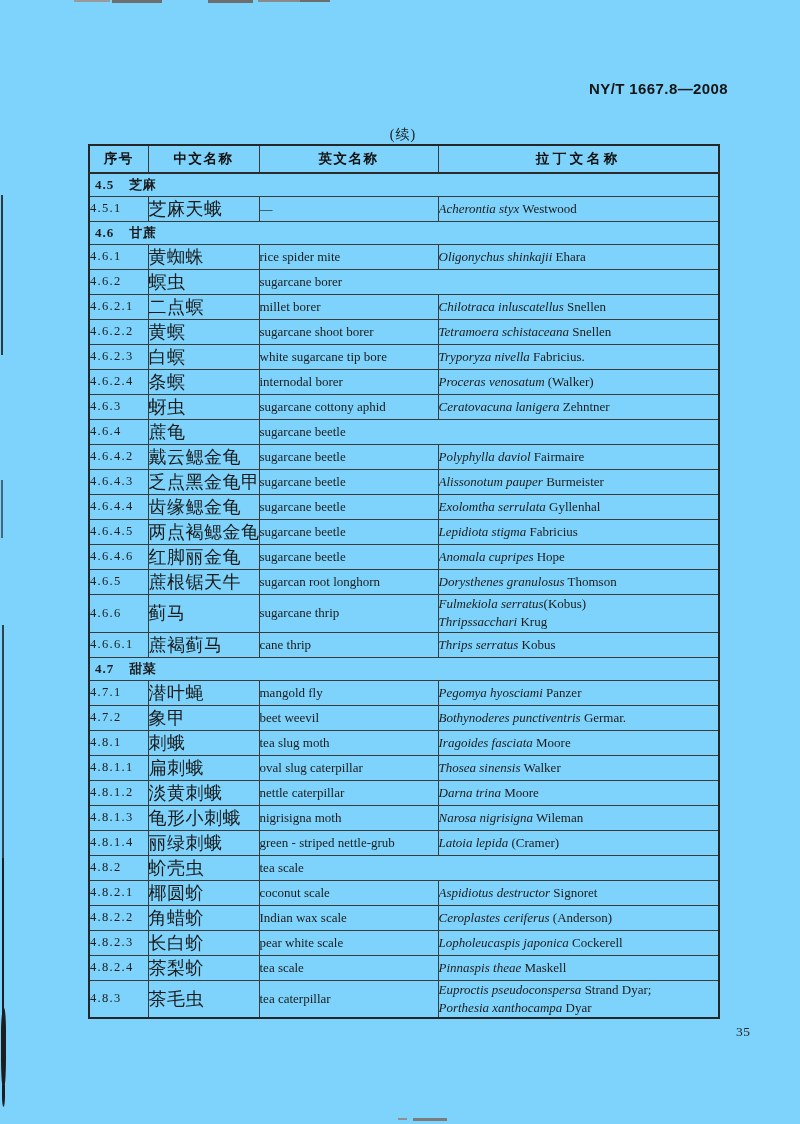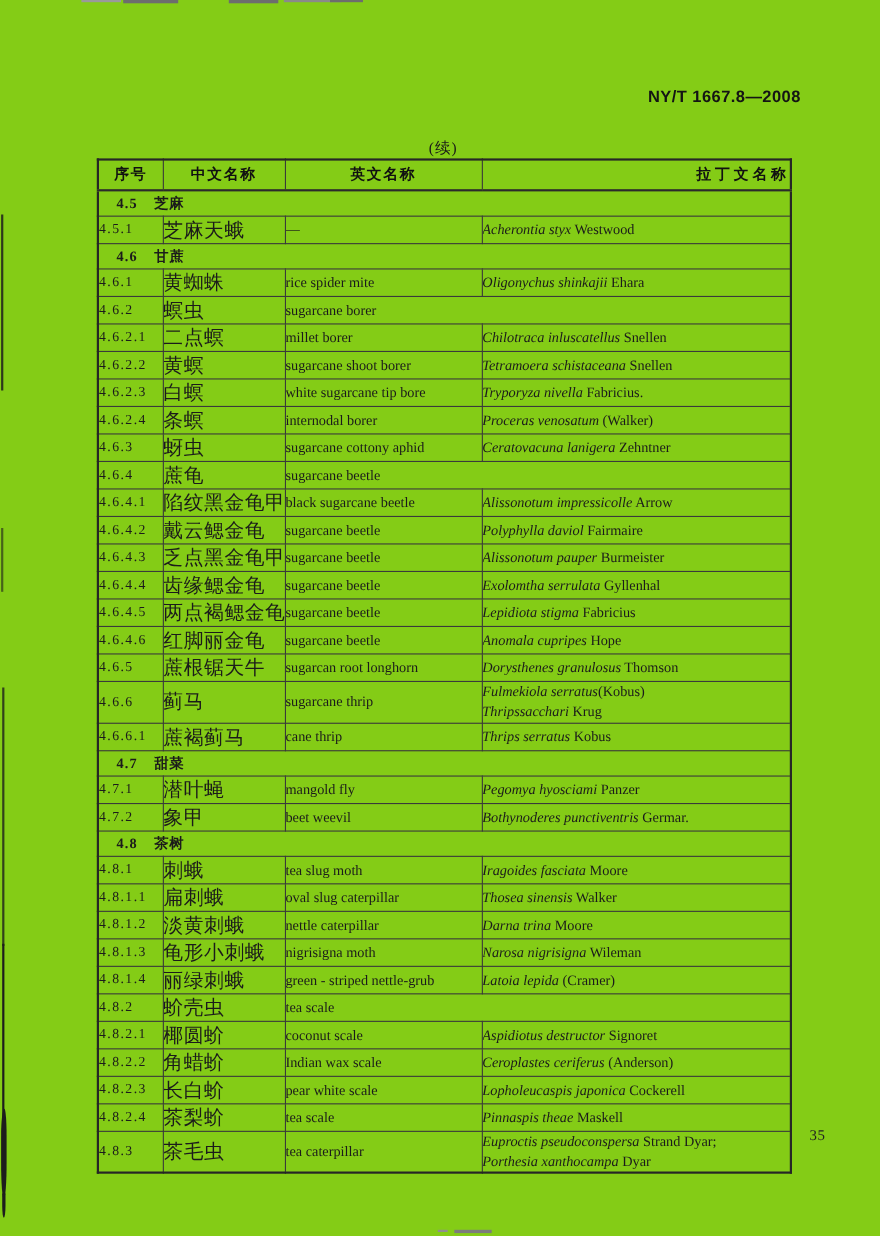--- a/index.html
+++ b/index.html
@@ -1,41 +1,41 @@
 <!DOCTYPE html>
 <html><head>
 <meta charset="utf-8">
 <style>
   html,body{margin:0;padding:0;background:#e9e9e9;}
-  #page{position:relative;width:800px;height:1124px;background:#84cc16;overflow:hidden;
+  #page{position:relative;width:800px;height:1124px;background:#7dd3fc;overflow:hidden;
         font-family:"Liberation Serif", serif;color:#1b1b1b;}
 
   
   .doc-number{position:absolute;top:80px;right:72px;font-family:"Liberation Sans",sans-serif;
               font-weight:bold;font-size:15px;letter-spacing:.4px;color:#141414;}
   .continued{position:absolute;top:126px;left:88px;width:630px;text-align:center;
              font-size:14px;letter-spacing:1px;color:#191919;}
 
   
   table.pest{position:absolute;left:88px;top:144px;width:630px;border-collapse:collapse;
              table-layout:fixed;font-size:13px;}
   table.pest col.c-no{width:59px;}
   table.pest col.c-zh{width:111px;}
   table.pest col.c-en{width:179px;}
   table.pest col.c-la{width:281px;}
   table.pest th, table.pest td{border:1px solid #3a3a3a;padding:0;vertical-align:middle;
              overflow:hidden;white-space:nowrap;}
   table.pest{border:2px solid #262626;}
   tr.head th{height:26px;font-family:"Liberation Sans",sans-serif;font-weight:bold;font-size:13.5px;
              letter-spacing:1.5px;text-align:center;border-bottom:2px solid #2b2b2b;color:#111;}
-  tr.head th.la-h{letter-spacing:3.5px;text-align:right;}
+  tr.head th.la-h{letter-spacing:3.5px;}
   tr.row{height:23px;}
   tr.row-double{height:38px;}
   tr.section{height:23px;}
-  tr.section td{font-weight:bold;padding-left:16px;font-size:13px;letter-spacing:.5px;}
+  tr.section td{font-weight:bold;padding-left:5px;font-size:13px;letter-spacing:.5px;}
   tr.section .sec-no{font-family:"Liberation Serif",serif;letter-spacing:1px;margin-right:15px;font-weight:bold;}
   td.no{padding-left:9px;font-size:12.5px;letter-spacing:1.3px;}
   td.zh{padding-left:10px;font-size:18px;letter-spacing:.5px;}
   td.en{padding-left:9px;font-size:13px;}
   td.la{padding-left:8px;font-size:13px;}
   td.la .la-line{line-height:18px;height:18px;}
   td.la i{font-style:italic;}
 
   .page-number{position:absolute;top:1024px;left:696px;font-size:13.5px;letter-spacing:.5px;color:#222;margin-left:40px;}
 
@@ -160,28 +160,20 @@
           <td class="la">
             <div class="la-line"><i>Ceratovacuna lanigera</i><span> Zehntner</span></div>
           </td>
         </tr>
         <tr class="row">
           <td class="no">4.6.4</td>
           <td class="zh">蔗龟</td>
           <td class="en" colspan="2">sugarcane beetle</td>
         </tr>
         <tr class="row">
-          <td class="no">4.6.4.1</td>
-          <td class="zh">陷纹黑金龟甲</td>
-          <td class="en">black sugarcane beetle</td>
-          <td class="la">
-            <div class="la-line"><i>Alissonotum impressicolle</i><span> Arrow</span></div>
-          </td>
-        </tr>
-        <tr class="row">
           <td class="no">4.6.4.2</td>
           <td class="zh">戴云鳃金龟</td>
           <td class="en">sugarcane beetle</td>
           <td class="la">
             <div class="la-line"><i>Polyphylla daviol</i><span> Fairmaire</span></div>
           </td>
         </tr>
         <tr class="row">
           <td class="no">4.6.4.3</td>
           <td class="zh">乏点黑金龟甲</td>
@@ -251,23 +243,20 @@
           </td>
         </tr>
         <tr class="row">
           <td class="no">4.7.2</td>
           <td class="zh">象甲</td>
           <td class="en">beet weevil</td>
           <td class="la">
             <div class="la-line"><i>Bothynoderes punctiventris</i><span> Germar.</span></div>
           </td>
         </tr>
-        <tr class="section">
-          <td colspan="4"><span class="sec-no">4.8</span><span>茶树</span></td>
-        </tr>
         <tr class="row">
           <td class="no">4.8.1</td>
           <td class="zh">刺蛾</td>
           <td class="en">tea slug moth</td>
           <td class="la">
             <div class="la-line"><i>Iragoides fasciata</i><span> Moore</span></div>
           </td>
         </tr>
         <tr class="row">
           <td class="no">4.8.1.1</td>

